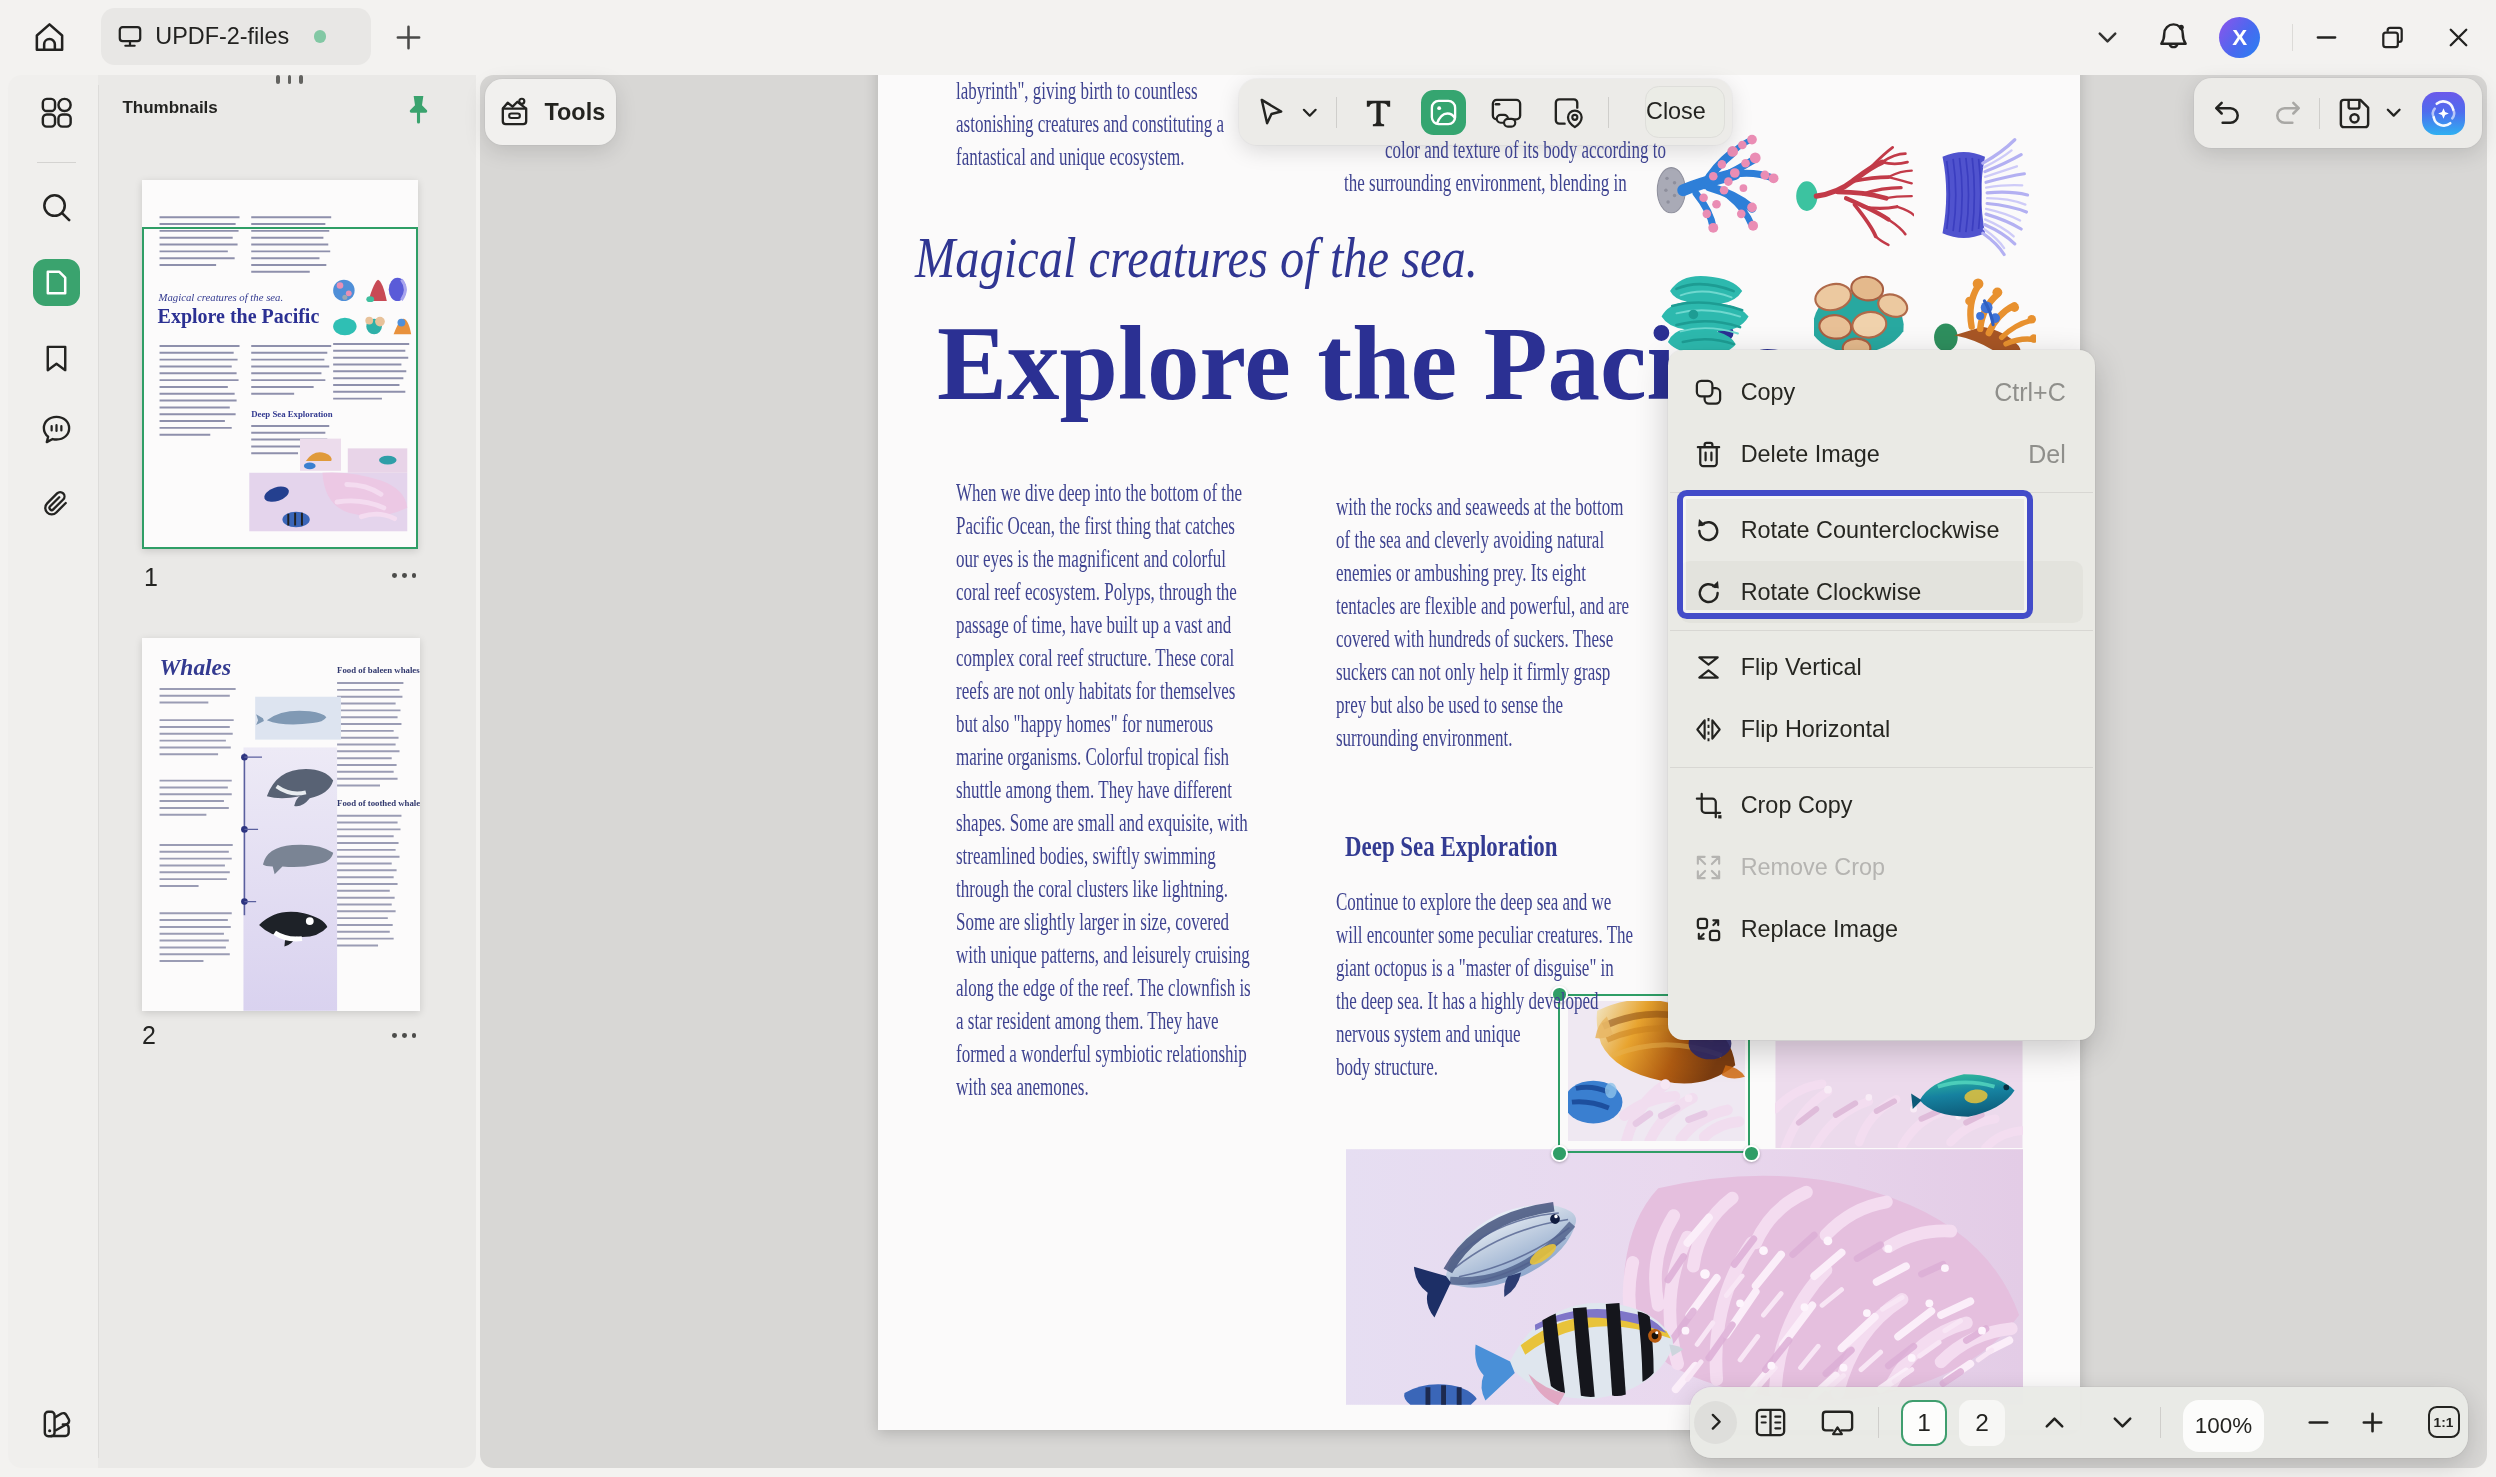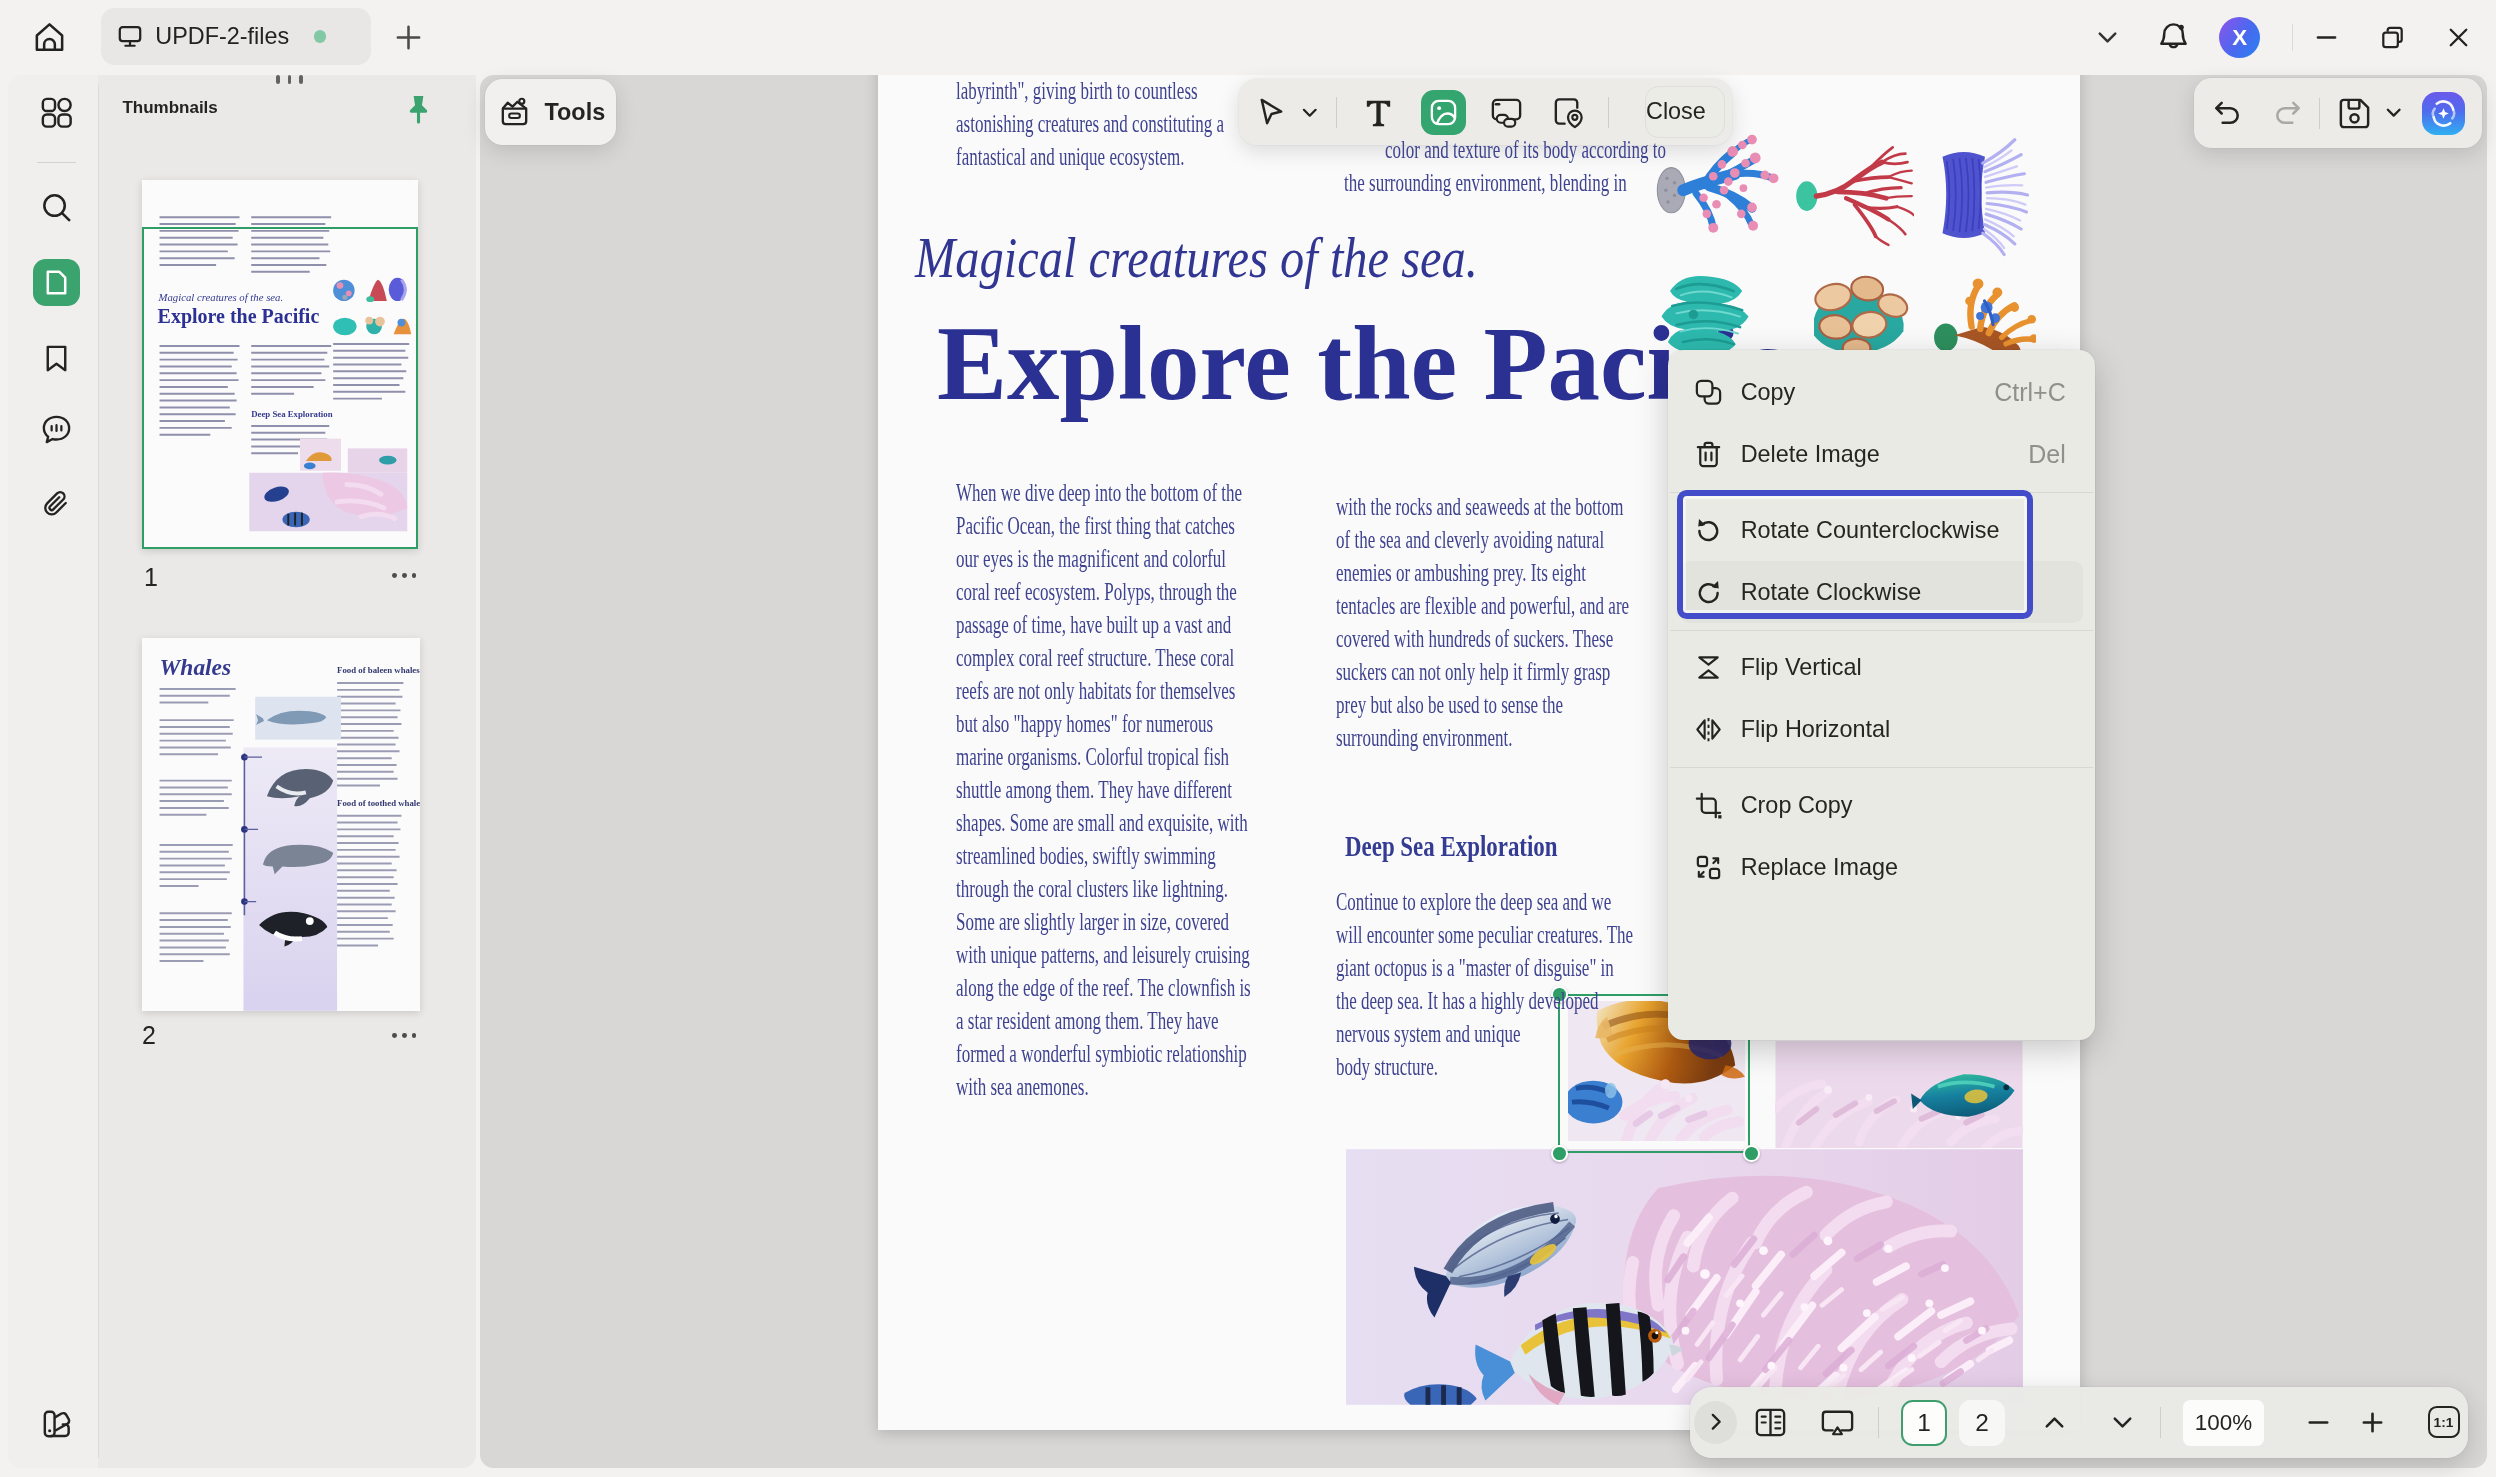--- a/index.html
+++ b/index.html
@@ -76,21 +76,21 @@
   
   .sel-frame { position:absolute; left:1558px; top:994px; width:192px; height:159px; border:2.4px solid #2f9e66; }
   .sel-h { position:absolute; width:16.6px; height:16.6px; border-radius:50%; background:#2f9e66; border:2.9px solid #fff; box-shadow:0 1px 2.9px rgba(0,0,0,.25); }
 
   
   .bottom-bar { position:absolute; left:1690px; top:1387px; width:778px; height:71px; background:rgba(233,234,230,.97); border-radius:21.5px; box-shadow:0 7.8px 25px rgba(0,0,0,.16), 0 0 0 1px rgba(0,0,0,.03); }
   .bb-ic { position:absolute; top:11.7px; width:47px; height:47px; display:flex; align-items:center; justify-content:center; }
   .pg-box { position:absolute; top:12.7px; width:46px; height:46px; border-radius:11.7px; display:flex; align-items:center; justify-content:center; font-size:24.4px; color:#232320; }
   .pg-cur { border:2.4px solid #3f9e6e; background:#fdfdfc; }
   .pg-oth { background:#f7f7f5; }
-  .zoom-box { position:absolute; left:493px; top:12.7px; width:81px; height:46px; background:#fcfcfb; border-radius:7px; display:flex; align-items:center; justify-content:center; font-size:22.4px; color:#232320; }
+  .zoom-box { position:absolute; left:493px; top:12.7px; width:81px; height:52px; background:#fcfcfb; border-radius:16px; display:flex; align-items:center; justify-content:center; font-size:22.4px; color:#232320; }
 </style>
 </head>
 <body>
 
 <div id="app">
 
 <div class="titlebar">
   <div class="home-btn">
     <svg width="35" height="35" viewBox="0 0 36 36">
       <path d="M5 16 L18 4.5 L31 16 V30.5 H23.5 V25 a5.5 5.5 0 0 0 -11 0 V30.5 H5 Z M12.5 30.5 H23.5" fill="none" stroke="#222220" stroke-width="2.6" stroke-linejoin="round" stroke-linecap="round"></path>
@@ -764,20 +764,31 @@
   </div>
   <div class="msep"></div>
   <div class="mi">
     <svg width="31" height="31" viewBox="0 0 32 32">
       <path d="M4 9 H20 a3.5 3.5 0 0 1 3.5 3.5 V28" fill="none" stroke="#232320" stroke-width="2.3" stroke-linecap="round"></path>
       <path d="M9 4 V20 a3.5 3.5 0 0 0 3.5 3.5 H28" fill="none" stroke="#232320" stroke-width="2.3" stroke-linecap="round"></path>
       <rect x="26" y="26" width="3.4" height="3.4" fill="#232320"></rect>
     </svg>
     <span class="mi-label">Crop Copy</span>
   </div>
+  <div class="mi mi-dis">
+    <svg width="31" height="31" viewBox="0 0 32 32">
+      <g stroke="#b5b4b1" stroke-width="2.2" fill="none" stroke-linecap="round" stroke-linejoin="round">
+        <path d="M12 5 H5 V12 M5 5 L12.5 12.5"></path>
+        <path d="M20 5 H27 V12 M27 5 L19.5 12.5"></path>
+        <path d="M12 27 H5 V20 M5 27 L12.5 19.5"></path>
+        <path d="M20 27 H27 V20 M27 27 L19.5 19.5"></path>
+      </g>
+    </svg>
+    <span class="mi-label">Remove Crop</span>
+  </div>
   <div class="mi">
     <svg width="31" height="31" viewBox="0 0 32 32">
       <rect x="5" y="5" width="9.5" height="9.5" rx="2.5" fill="none" stroke="#232320" stroke-width="2.3"></rect>
       <rect x="17.5" y="17.5" width="9.5" height="9.5" rx="2.5" fill="none" stroke="#232320" stroke-width="2.3"></rect>
       <path d="M20 9 L26 9 M23.5 5.5 L27 9 L23.5 12.5" fill="none" stroke="#232320" stroke-width="2.2" stroke-linecap="round" stroke-linejoin="round" transform="rotate(-45 23.5 9)"></path>
       <path d="M12 23 L6 23 M8.5 19.5 L5 23 L8.5 26.5" fill="none" stroke="#232320" stroke-width="2.2" stroke-linecap="round" stroke-linejoin="round" transform="rotate(-45 8.5 23)"></path>
     </svg>
     <span class="mi-label">Replace Image</span>
   </div>
 </div>

